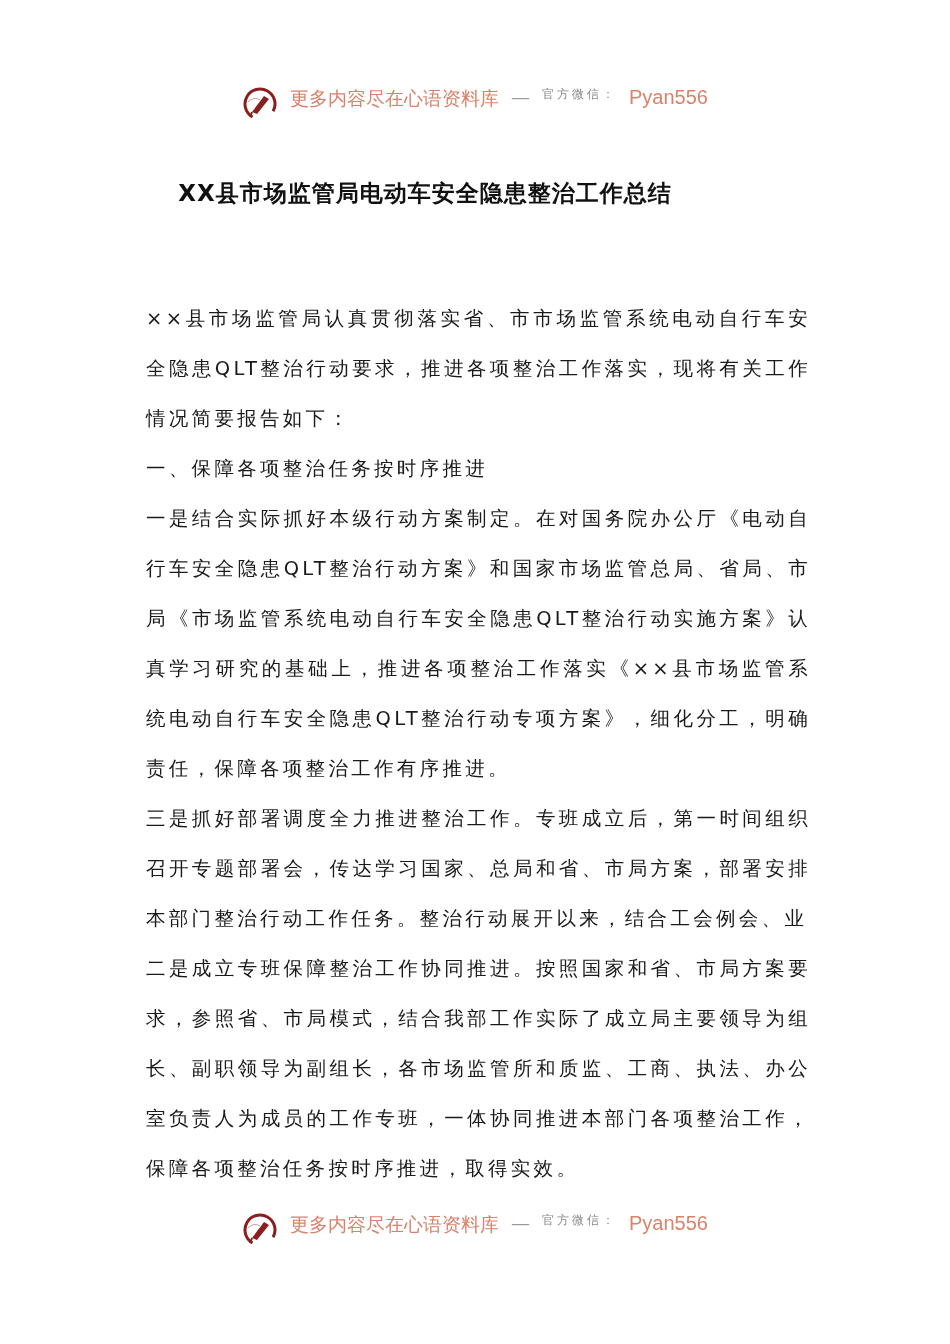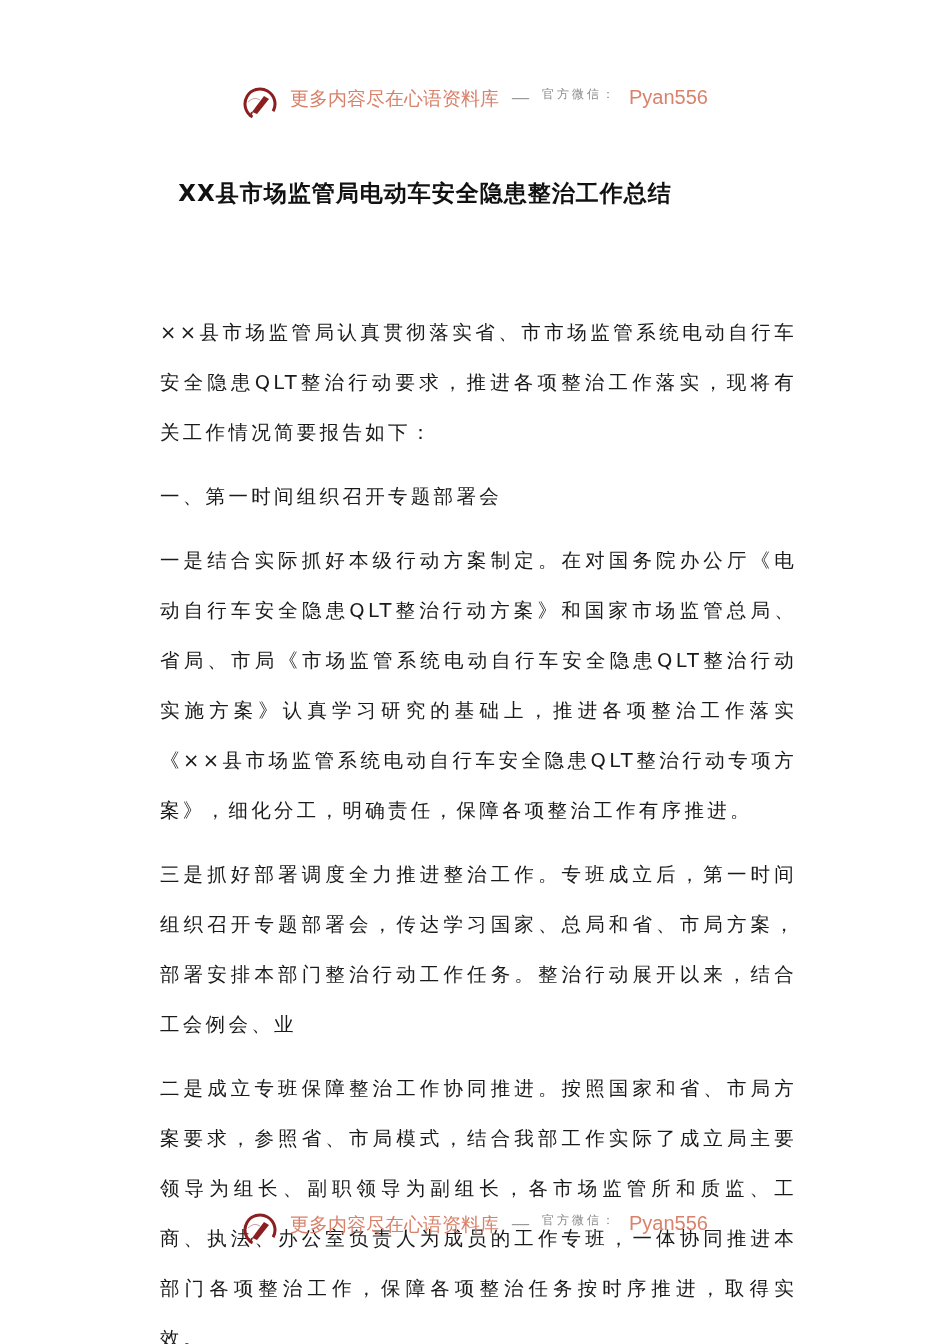--- a/index.html
+++ b/index.html
@@ -75,21 +75,21 @@
       top: 294px;
       left: 146px;
       width: 665px;
     }
     .para {
       font-family: "DejaVu Sans", sans-serif;
       font-size: 19.5px;
       line-height: 50px;
       letter-spacing: 3.3px;
       color: #1a1a1a;
-      margin: 14px;
+      margin: 0;
       text-align: justify;
     }
   </style>
 </head>
 <body>
 
 <div class="watermark top">
   <div class="wm-inner">
     <span class="wm-logo">
       <svg width="36" height="36" viewBox="0 0 36 36">
@@ -103,21 +103,21 @@
     <span class="wm-dash">—</span>
     <span class="wm-text-gray">官方微信：</span>
     <span class="wm-id">Pyan556</span>
   </div>
 </div>
 
 <div class="doc-title">XX县市场监管局电动车安全隐患整治工作总结</div>
 
 <div class="content">
   <p class="para">××县市场监管局认真贯彻落实省、市市场监管系统电动自行车安全隐患QLT整治行动要求，推进各项整治工作落实，现将有关工作情况简要报告如下：</p>
-  <p class="para">一、第一时间组织召开专题部署会</p>
+  <p class="para">一、保障各项整治任务按时序推进</p>
   <p class="para">一是结合实际抓好本级行动方案制定。在对国务院办公厅《电动自行车安全隐患QLT整治行动方案》和国家市场监管总局、省局、市局《市场监管系统电动自行车安全隐患QLT整治行动实施方案》认真学习研究的基础上，推进各项整治工作落实《××县市场监管系统电动自行车安全隐患QLT整治行动专项方案》，细化分工，明确责任，保障各项整治工作有序推进。</p>
   <p class="para">三是抓好部署调度全力推进整治工作。专班成立后，第一时间组织召开专题部署会，传达学习国家、总局和省、市局方案，部署安排本部门整治行动工作任务。整治行动展开以来，结合工会例会、业</p>
   <p class="para">二是成立专班保障整治工作协同推进。按照国家和省、市局方案要求，参照省、市局模式，结合我部工作实际了成立局主要领导为组长、副职领导为副组长，各市场监管所和质监、工商、执法、办公室负责人为成员的工作专班，一体协同推进本部门各项整治工作，保障各项整治任务按时序推进，取得实效。</p>
 </div>
 
 <div class="watermark bottom">
   <div class="wm-inner">
     <span class="wm-logo">
       <svg width="36" height="36" viewBox="0 0 36 36">
         <circle cx="18" cy="18" r="15" fill="none" stroke="#8b1f1f" stroke-width="3" stroke-dasharray="70 24" transform="rotate(120 18 18)"></circle>

